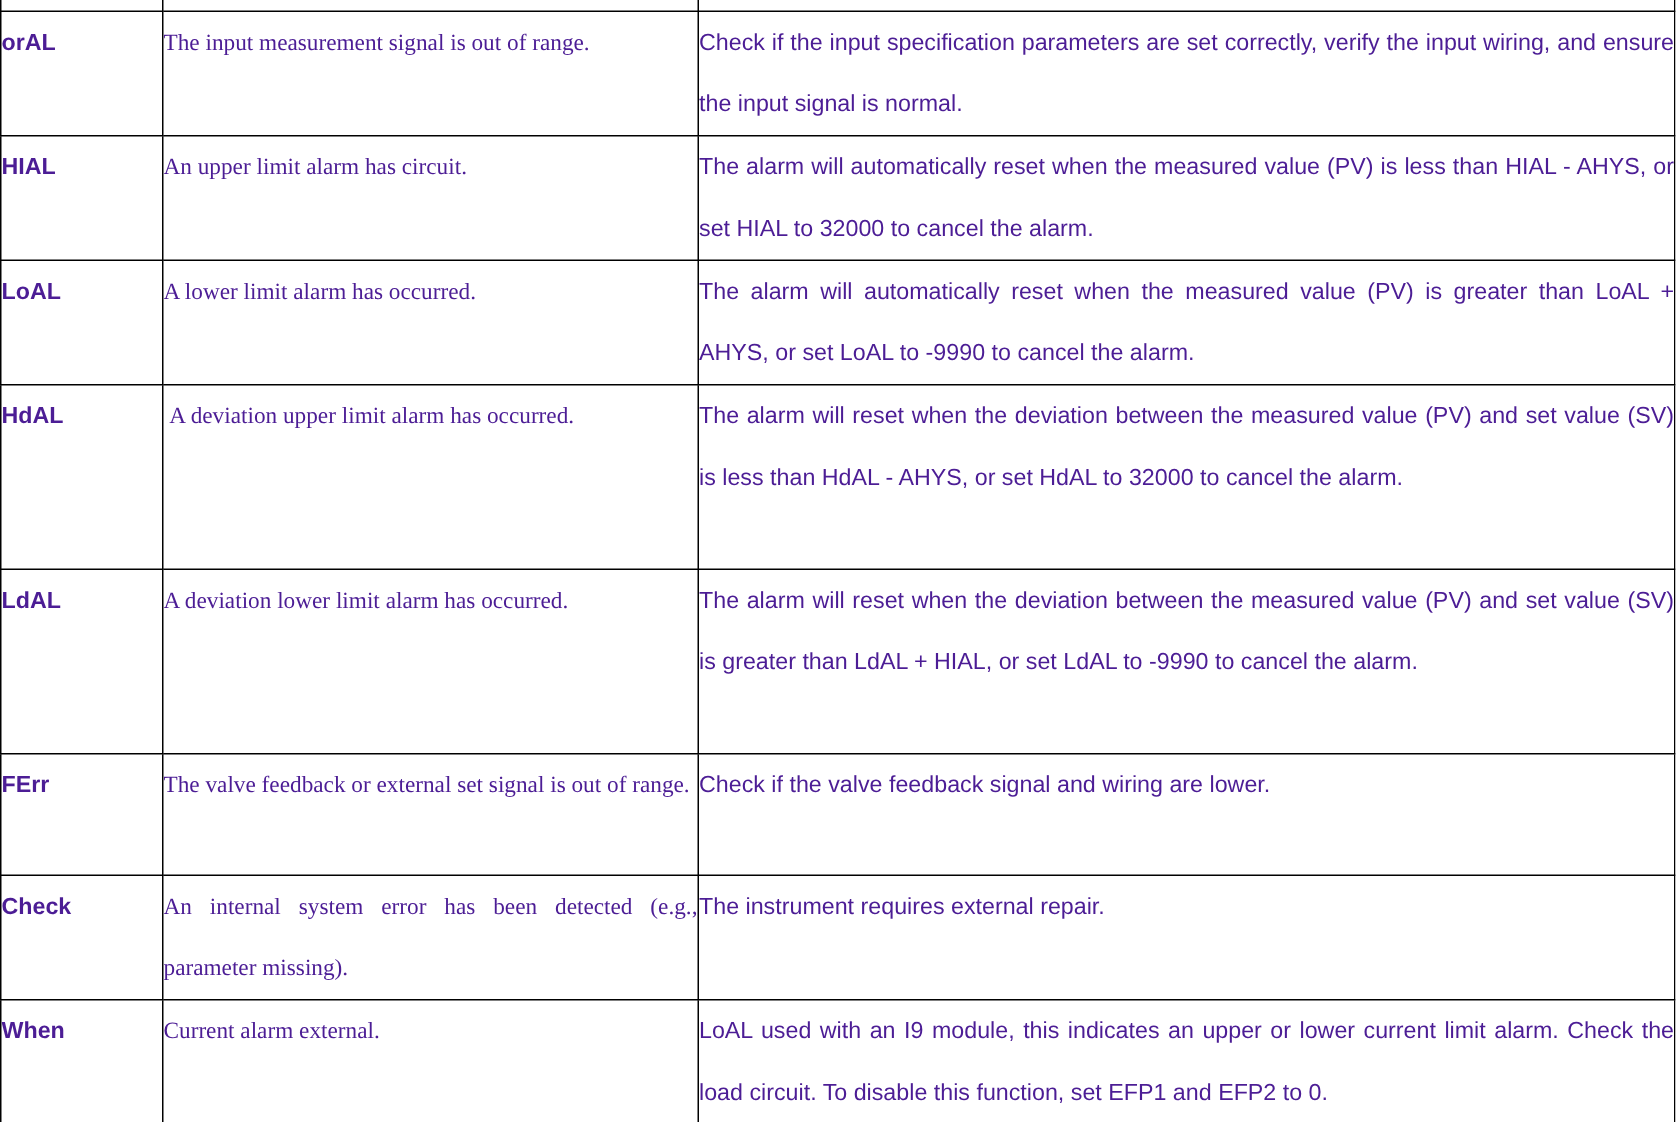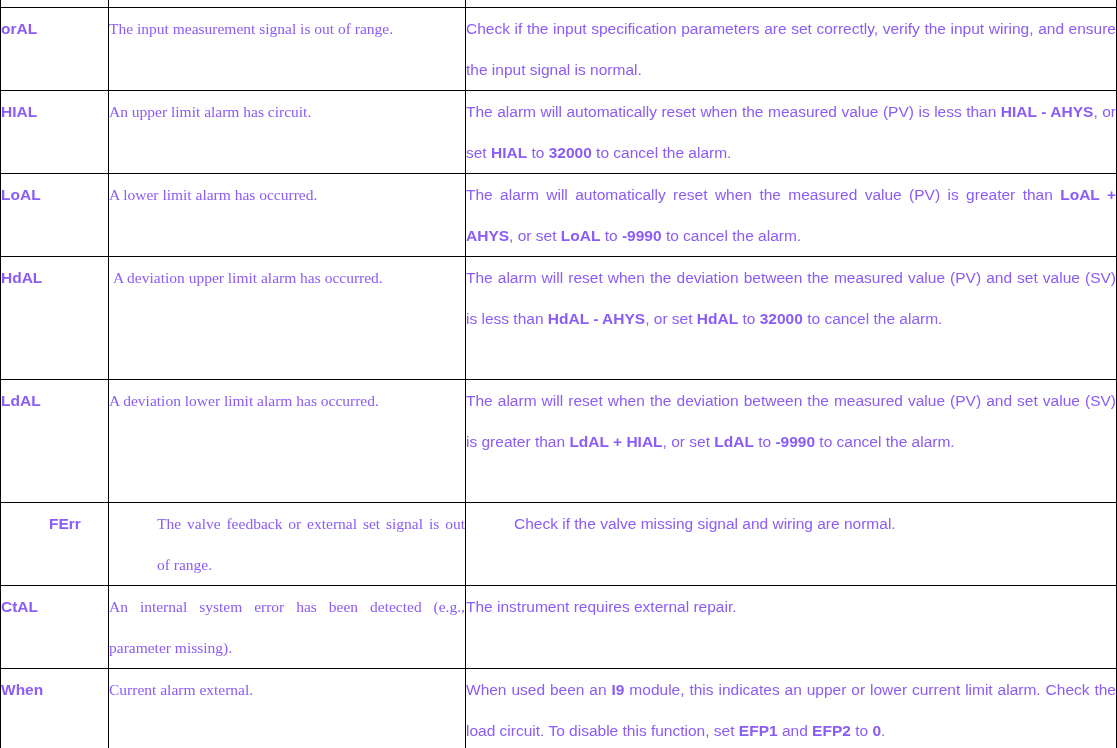--- a/index.html
+++ b/index.html
@@ -7,21 +7,21 @@
     padding: 0;
     background: #ffffff;
     width: 1117px;
     height: 748px;
     overflow: hidden;
   }
   .page {
     width: 1117px;
     height: 748px;
     font-family: "Liberation Sans", sans-serif;
-    color: #8b5cf6;
+    color: #4c1d95;
   }
   table.alarm-table {
     border-collapse: collapse;
     table-layout: fixed;
     width: 1116px;
     border-left: 1px solid #000;
     border-right: 1px solid #000;
     border-bottom: 2px solid #000;
     border-top: none;
   }
@@ -48,28 +48,28 @@
     padding-left: 12px;
     padding-right: 13px;
     text-align: justify;
     font-family: Liberation Serif, serif;
   }
   td.reso {
     padding-left: 13px;
     padding-right: 22px;
     text-align: justify;
   }
-  td b { font-weight: bold; }
+  td b { font-weight: normal; }
   
   tbody tr:nth-child(2) td { height: 81px; }
   tbody tr:nth-child(3) td { height: 81px; }
   tbody tr:nth-child(4) td { height: 80px; }
   tbody tr:nth-child(5) td { height: 122px; }
   tbody tr:nth-child(6) td { height: 122px; }
-  tbody tr:nth-child(7) td { height: 80px; padding-left: 48px; }
+  tbody tr:nth-child(7) td { height: 80px; }
   tbody tr:nth-child(8) td { height: 81px; }
   tbody tr:nth-child(9) td { height: 82px; }
 </style>
 </head>
 <body>
 
 <div class="page">
   <table class="alarm-table">
     <colgroup>
       <col style="width:108px">
@@ -104,27 +104,27 @@
           <td class="reso"><span>The alarm will reset when the deviation between the measured value (PV) and set value (SV) is less than </span><b>HdAL - AHYS</b><span>, or set </span><b>HdAL</b><span> to </span><b>32000</b><span> to cancel the alarm.</span></td>
         </tr>
         <tr>
           <td class="code"><span>LdAL</span></td>
           <td class="desc"><span>A deviation lower limit alarm has occurred.</span></td>
           <td class="reso"><span>The alarm will reset when the deviation between the measured value (PV) and set value (SV) is greater than </span><b>LdAL + HIAL</b><span>, or set </span><b>LdAL</b><span> to </span><b>-9990</b><span> to cancel the alarm.</span></td>
         </tr>
         <tr>
           <td class="code"><span>FErr</span></td>
           <td class="desc"><span>The valve feedback or external set signal is out of range.</span></td>
-          <td class="reso"><span>Check if the valve missing signal and wiring are normal.</span></td>
+          <td class="reso"><span>Check if the valve feedback signal and wiring are lower.</span></td>
         </tr>
         <tr>
-          <td class="code"><span>CtAL</span></td>
+          <td class="code"><span>Check</span></td>
           <td class="desc"><span>An internal system error has been detected (e.g., parameter missing).</span></td>
           <td class="reso"><span>The instrument requires external repair.</span></td>
         </tr>
         <tr>
           <td class="code"><span>When</span></td>
           <td class="desc"><span>Current alarm external.</span></td>
-          <td class="reso"><span>When used been an </span><b>I9</b><span> module, this indicates an upper or lower current limit alarm. Check the load circuit. To disable this function, set </span><b>EFP1</b><span> and </span><b>EFP2</b><span> to </span><b>0</b><span>.</span></td>
+          <td class="reso"><span>LoAL used with an </span><b>I9</b><span> module, this indicates an upper or lower current limit alarm. Check the load circuit. To disable this function, set </span><b>EFP1</b><span> and </span><b>EFP2</b><span> to </span><b>0</b><span>.</span></td>
         </tr>
       </tbody>
   </table>
 </div>
 
 </body></html>

